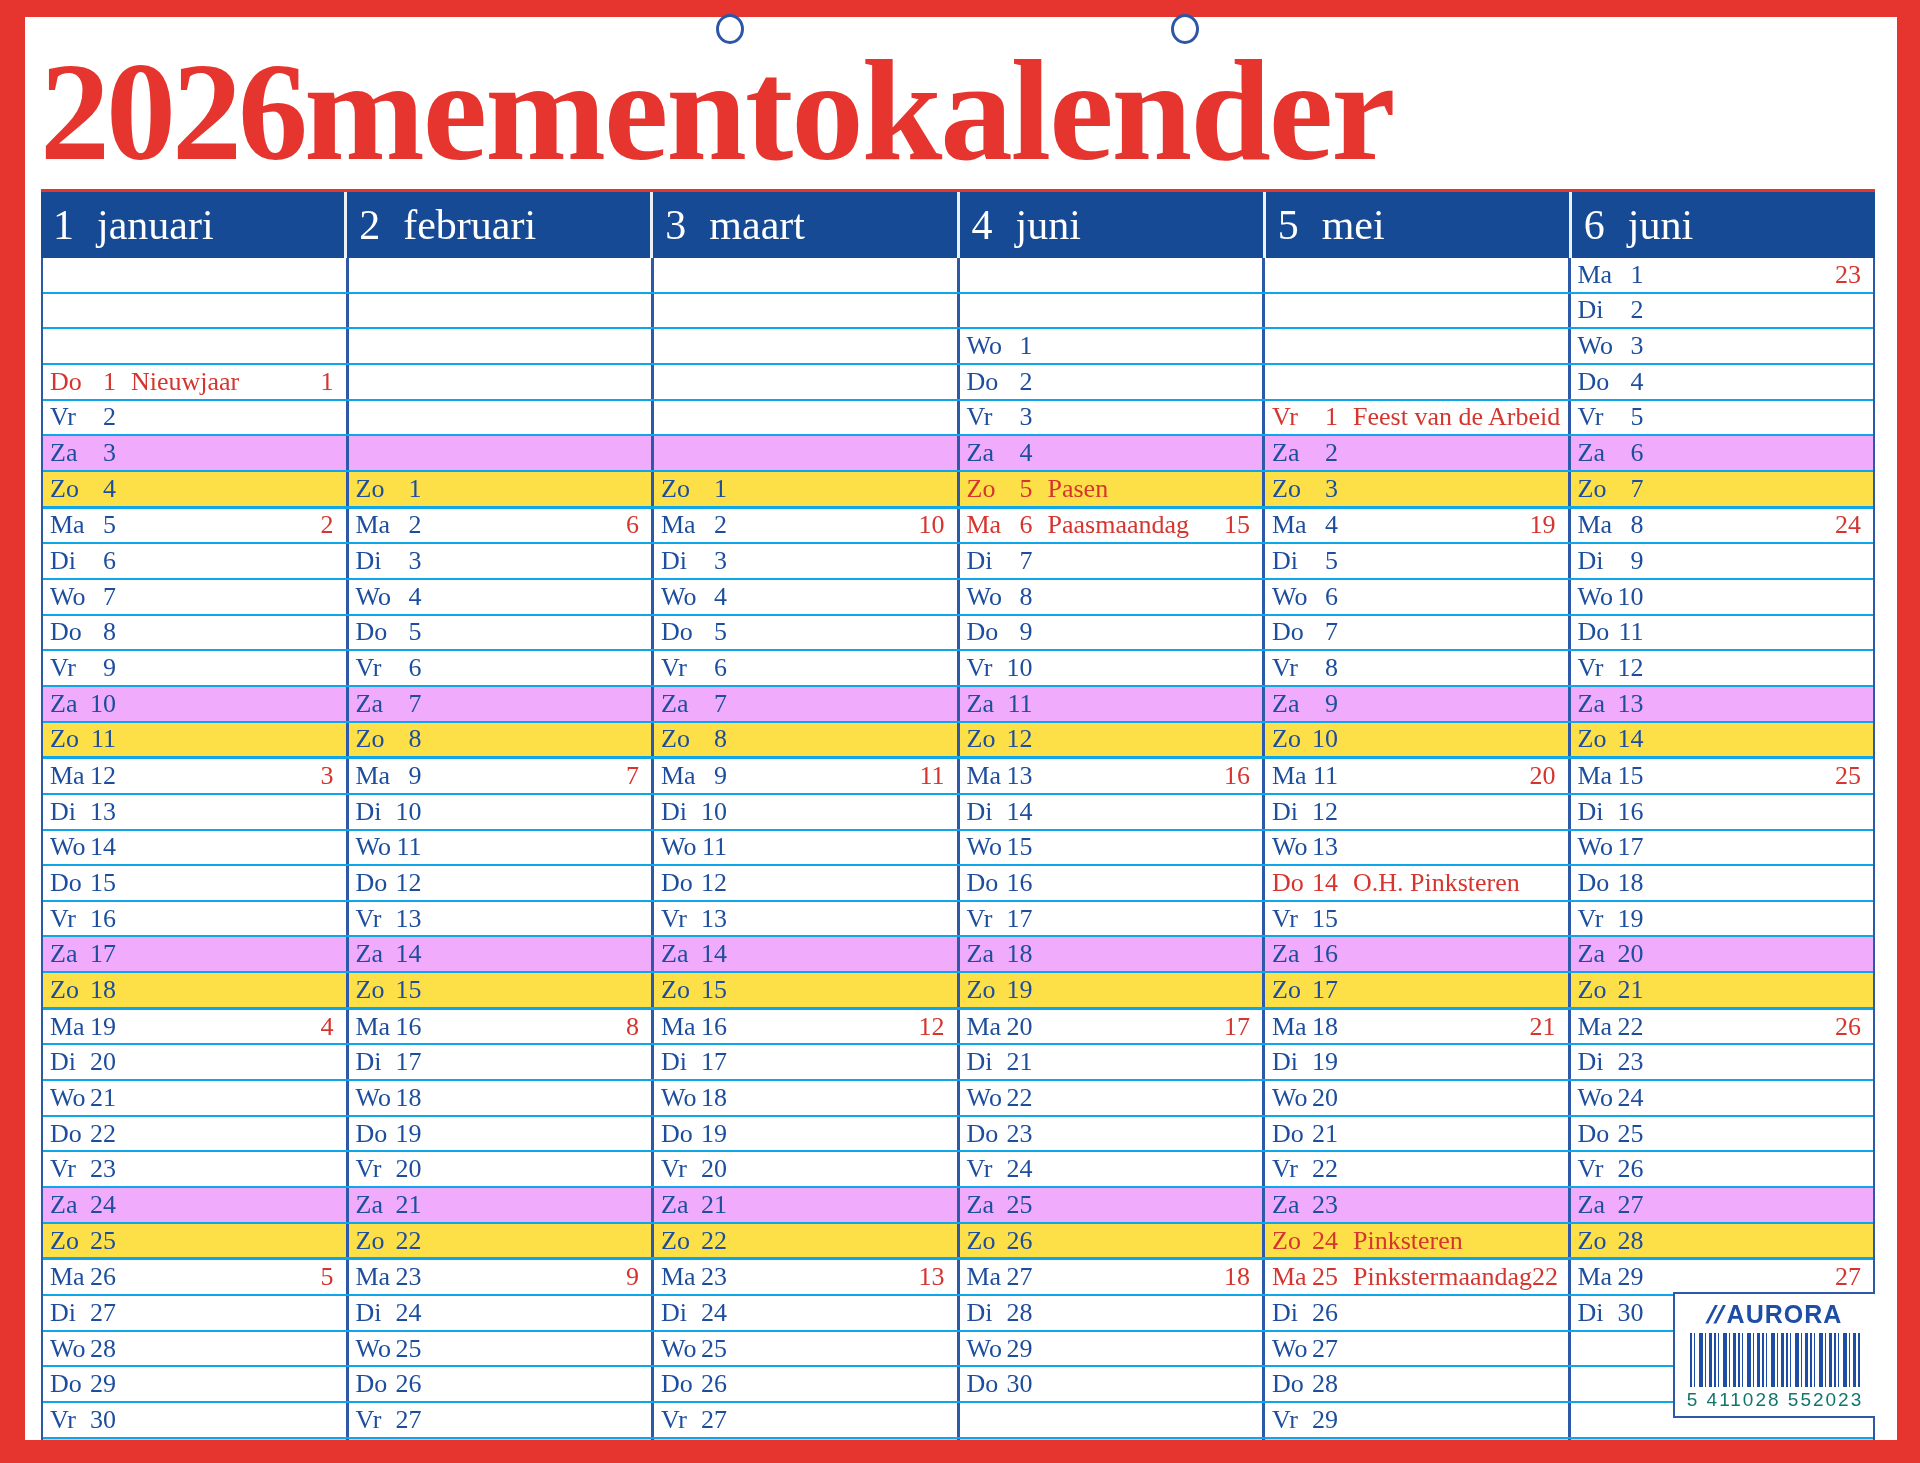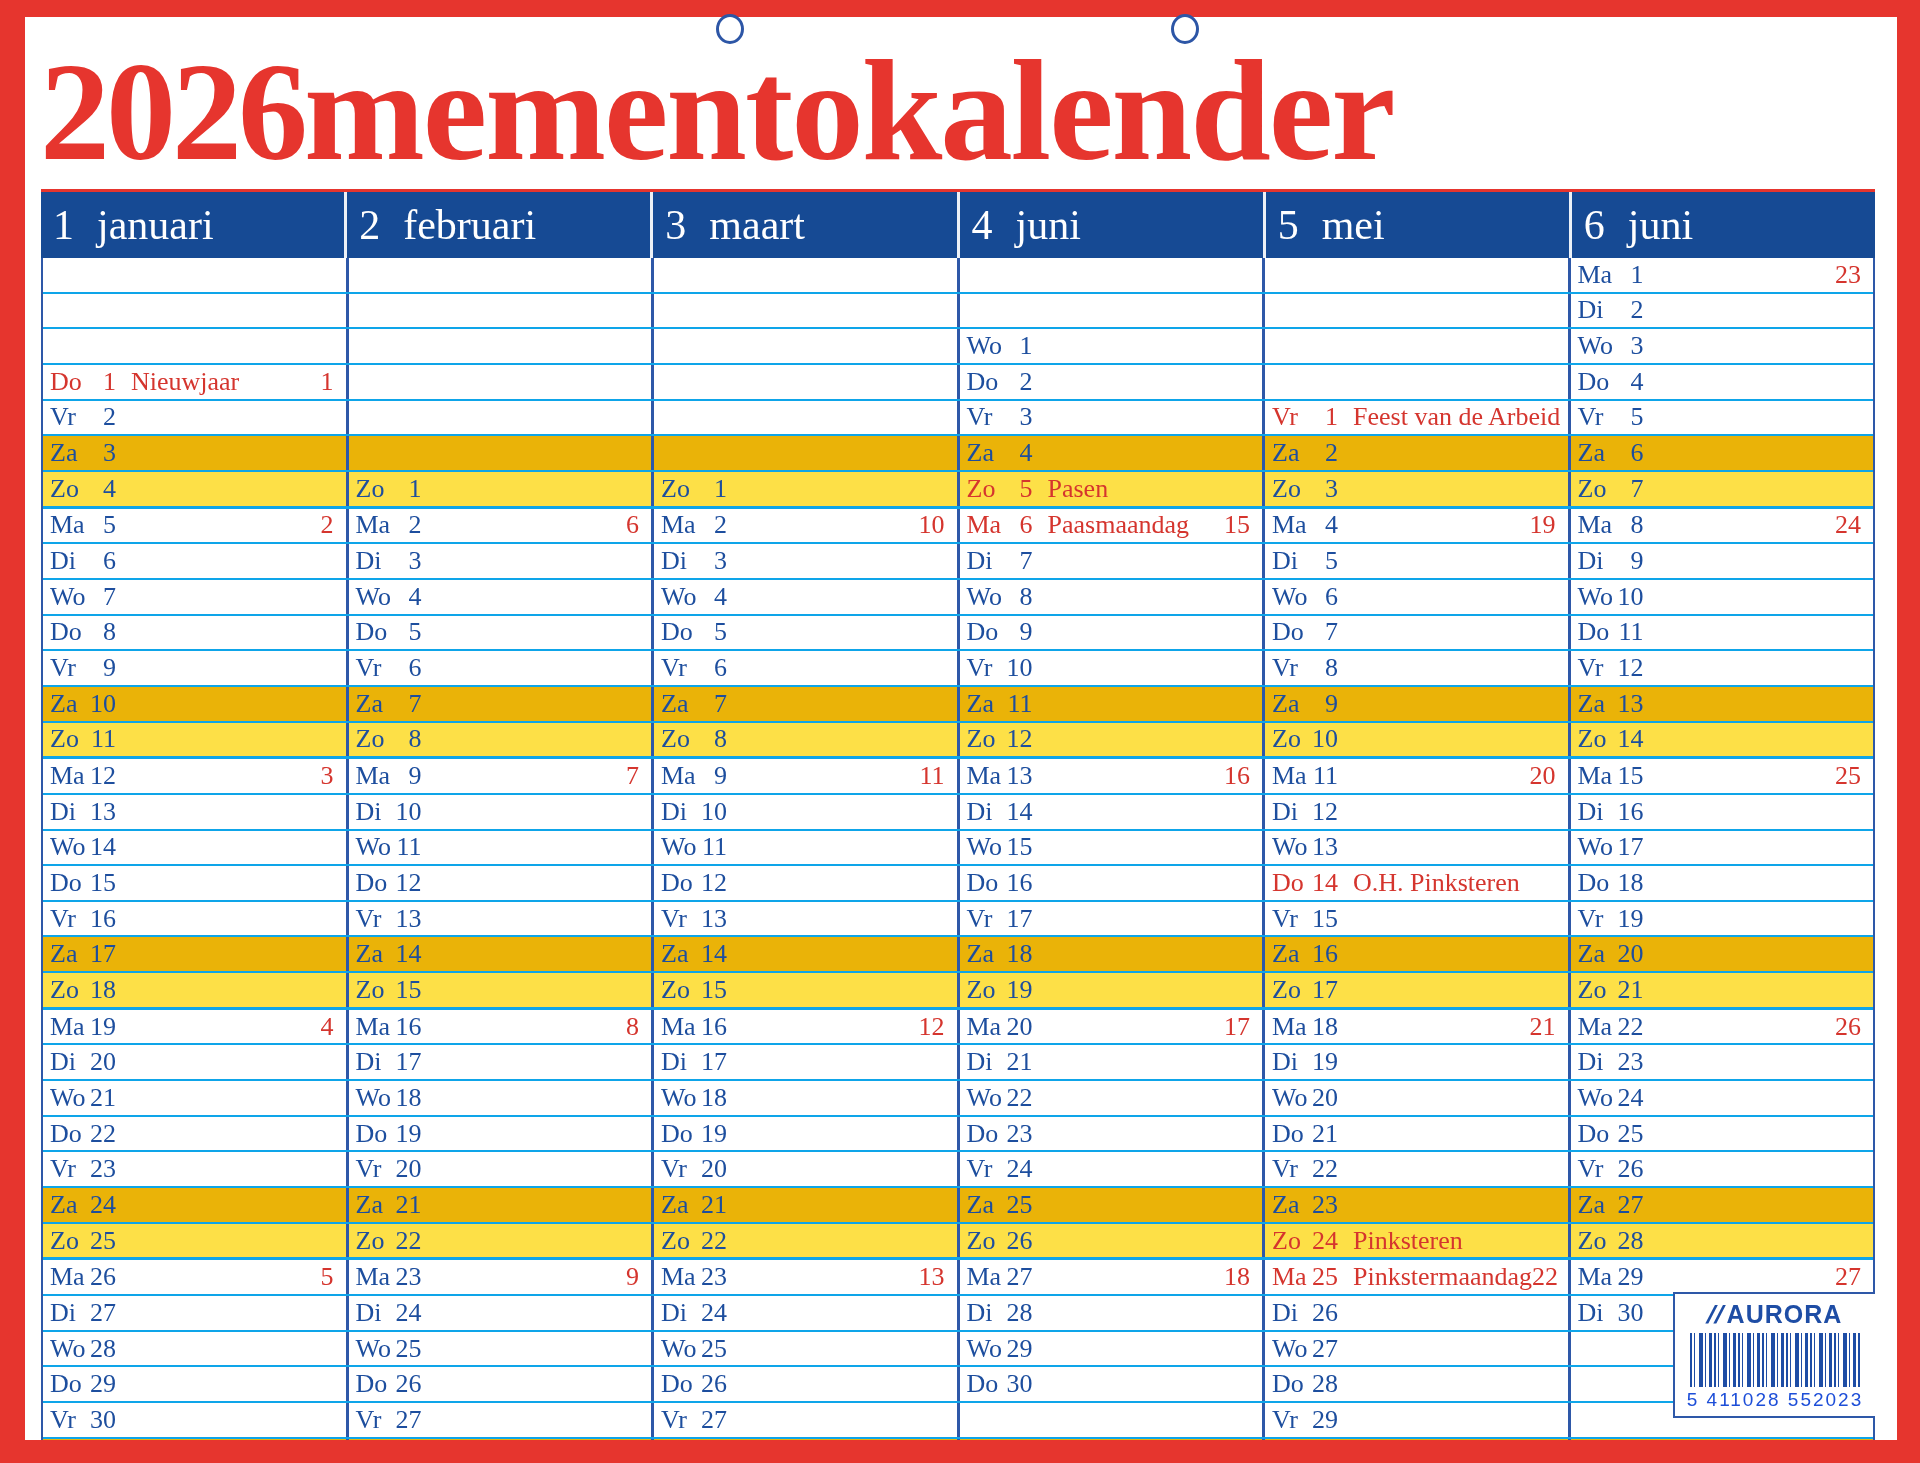--- a/index.html
+++ b/index.html
@@ -24,21 +24,21 @@
         box-sizing:border-box;overflow:hidden;white-space:nowrap}
   .mcol:first-child{border-left:none}
   .mcol .num{width:44px;flex:none}
 
   .grid{position:absolute;left:41px;top:258px;width:1834px;height:1324px;
         border:2px solid #2e58a8;border-top:none;box-sizing:border-box;
         display:flex;flex-direction:column;background:#fff}
   .row{flex:1;display:flex;border-top:2px solid #0ea5e9;box-sizing:border-box;min-height:0}
   .row.first{border-top:none}
   .row.after-zo{border-top-width:3px}
-  .row.wd-za{background:#eab308}
+  .row.wd-za{background:#f0abfc}
   .row.wd-zo{background:#fde047}
   .cell{flex:1;display:flex;align-items:center;padding:0 12px 0 7px;
         border-left:3px solid #2e58a8;color:#1d4e9e;font-size:26px;line-height:1;
         box-sizing:border-box;overflow:hidden;white-space:nowrap;min-width:0}
   .cell:first-child{border-left:none}
   .abbr{width:38px;flex:none}
   .dnum{width:28px;flex:none;text-align:right}
   .hol{margin-left:15px}
   .wk{margin-left:auto;color:#d5352e}
   .cell.red{color:#d5352e}
@@ -48,21 +48,21 @@
                background:#fff;border:2px solid #2e58a8;border-right:none;box-sizing:border-box;
                z-index:5;display:flex;flex-direction:column;align-items:center;padding-top:8px}
   .brand{color:#1e4da5;font-family:"Liberation Sans",sans-serif;font-weight:bold;
          font-size:25px;line-height:1;letter-spacing:1px;display:flex;align-items:baseline}
   .brand .slashes{display:inline-block;transform:skewX(-18deg);margin-right:3px}
   .bars{margin-top:6px;width:170px;height:54px;
         background:repeating-linear-gradient(90deg,
           #1e4da5 0 2px,#fff 2px 4px,#1e4da5 4px 5px,#fff 5px 9px,
           #1e4da5 9px 13px,#fff 13px 15px,#1e4da5 15px 16px,#fff 16px 19px,
           #1e4da5 19px 22px,#fff 22px 24px)}
-  .digits{color:#1d4ed8;font-family:"Liberation Sans",sans-serif;font-size:19px;
+  .digits{color:#0f766e;font-family:"Liberation Sans",sans-serif;font-size:19px;
           letter-spacing:2px;line-height:1;margin-top:3px}
 </style>
 </head>
 <body>
 
 <div class="page">
   <div class="frame"></div>
   <div class="hole hole1"></div>
   <div class="hole hole2"></div>
 

